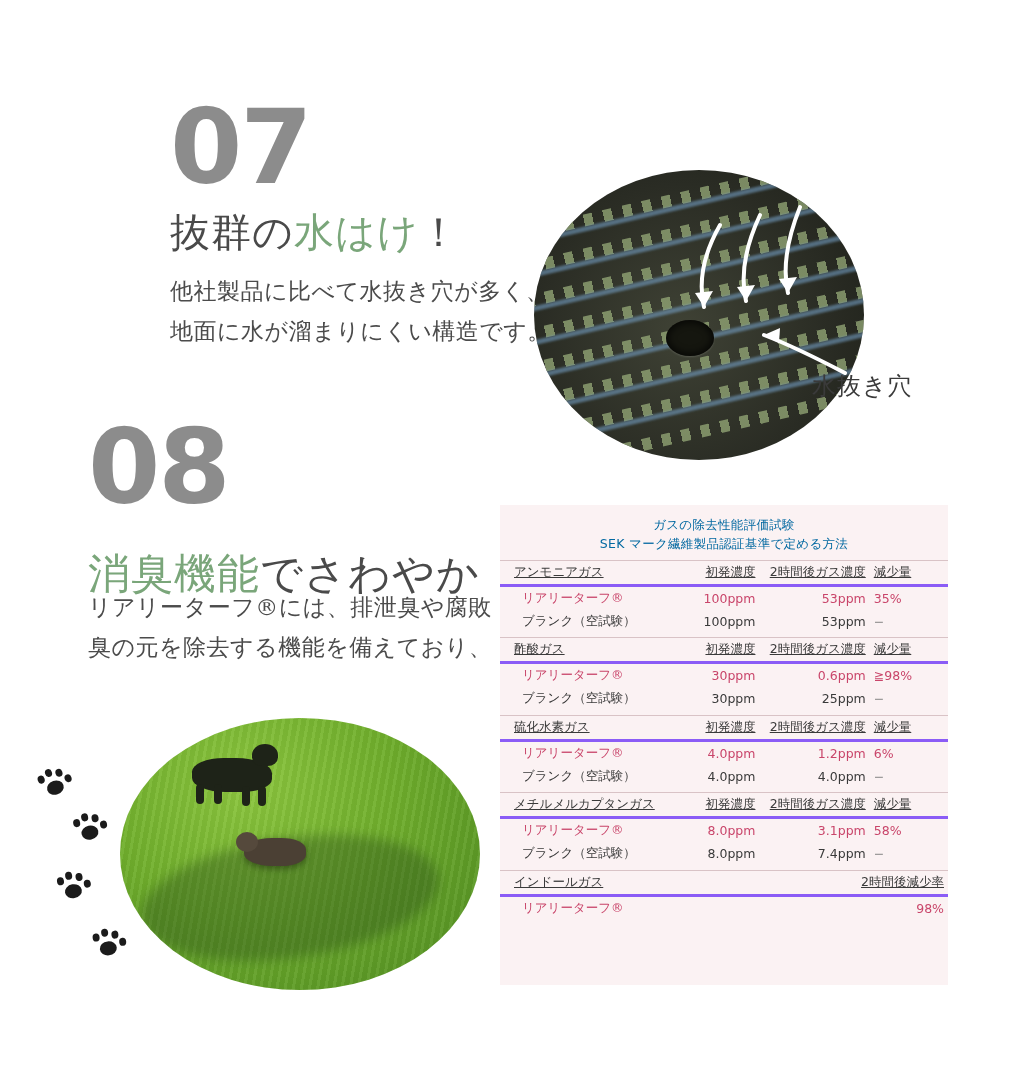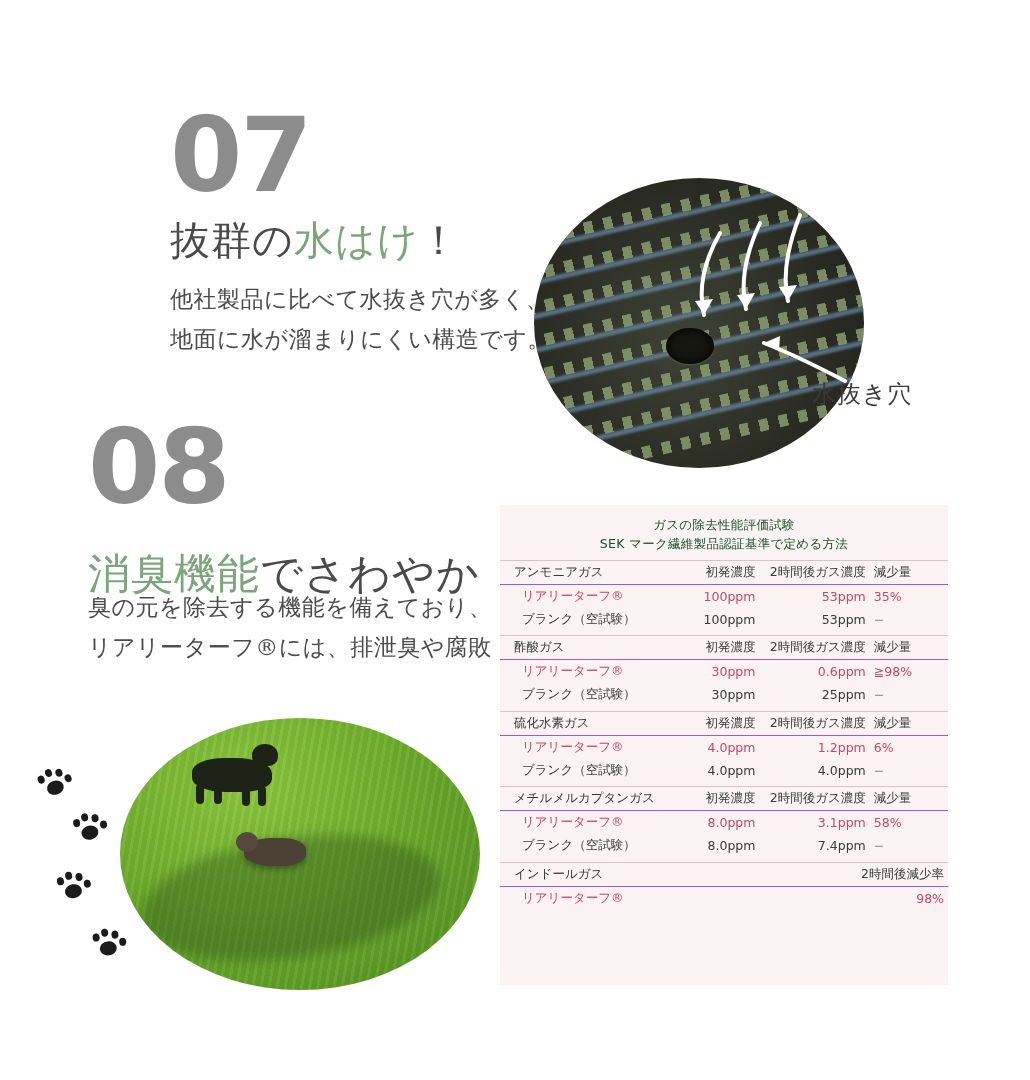--- a/index.html
+++ b/index.html
@@ -9,21 +9,21 @@
     background:#ffffff;
     font-family:"Liberation Sans", sans-serif;
     color:#3a3a3a;
     position:relative;
     overflow:hidden;
   }
 
   .page { position:relative; width:1030px; height:1080px; }
 
   
-  .sec07 { position:absolute; left:0; top:8px; width:1030px; height:440px; }
+  .sec07 { position:absolute; left:0; top:0; width:1030px; height:440px; }
 
   .num {
     font-family:"DejaVu Sans", sans-serif;
     font-weight:bold;
     color:#8c8c8c;
     letter-spacing:-2px;
     line-height:1;
   }
   .num07 { position:absolute; left:170px; top:95px; font-size:104px; }
   .num08 { position:absolute; left:88px; top:415px; font-size:104px; }
@@ -152,37 +152,38 @@
   .table-wrap {
     position:absolute; left:500px; top:505px;
     width:448px; height:480px;
     background:#fbf2f3;
     padding:6px 0 8px 0;
   }
   .tbl-title {
     text-align:center;
     font-family:"DejaVu Sans", sans-serif;
     font-size:12.5px;
-    color:#14532d;
+    color:#0369a1;
     line-height:1.55;
     padding:4px 0 6px 0;
     letter-spacing:.3px;
   }
   table { width:100%; border-collapse:collapse; font-family:"DejaVu Sans", sans-serif; }
   td {
     font-size:12.5px;
     padding:3px 4px;
     color:#3a3a3a;
     white-space:nowrap;
   }
   tr.hdr td {
     border-top:1px solid #d9c3c6;
-    border-bottom:1px solid #8b5cf6;
+    border-bottom:3px solid #8b5cf6;
     background:#fbf2f3;
     font-size:12.5px;
+    text-decoration:underline;
   }
   tr.hdr td.c1 { padding-left:14px; }
   td.c1 { width:150px; padding-left:22px; }
   td.c2, td.c3 { text-align:right; }
   td.c2 { width:100px; }
   td.c3 { width:110px; }
   td.c4 { width:78px; text-align:left; }
   .pink { color:#c9456a; }
   .dash { color:#8a8a8a; }
   tr.spacer td { height:5px; padding:0; }
@@ -255,22 +256,22 @@
 
   <div class="sec08">
 
     <div class="num num08">08</div>
 
     <div class="head-line head08">
       <span class="accent">消臭機能</span><span>でさわやか</span>
     </div>
 
     <div class="body-text body08">
+      <div>リアリーターフ®には、排泄臭や腐敗</div>
       <div>臭の元を除去する機能を備えており、</div>
-      <div>リアリーターフ®には、排泄臭や腐敗</div>
     </div>
 
     <div class="photo08">
       <div class="grass-streak"></div>
       <div class="shadow-blob"></div>
       <div class="dog-black"></div>
       <div class="dog-small"></div>
     </div>
 
     <div class="paw" style="left:36px; top:775px; transform:rotate(-18deg);">

